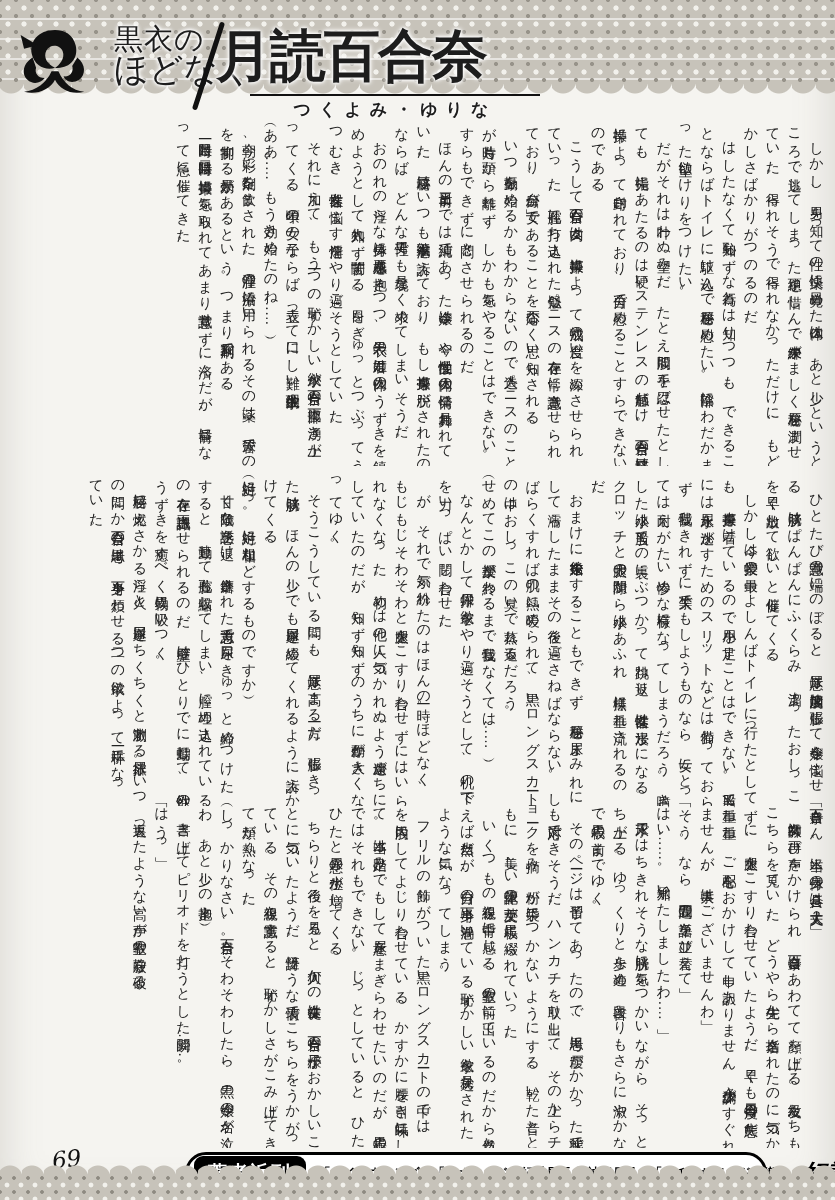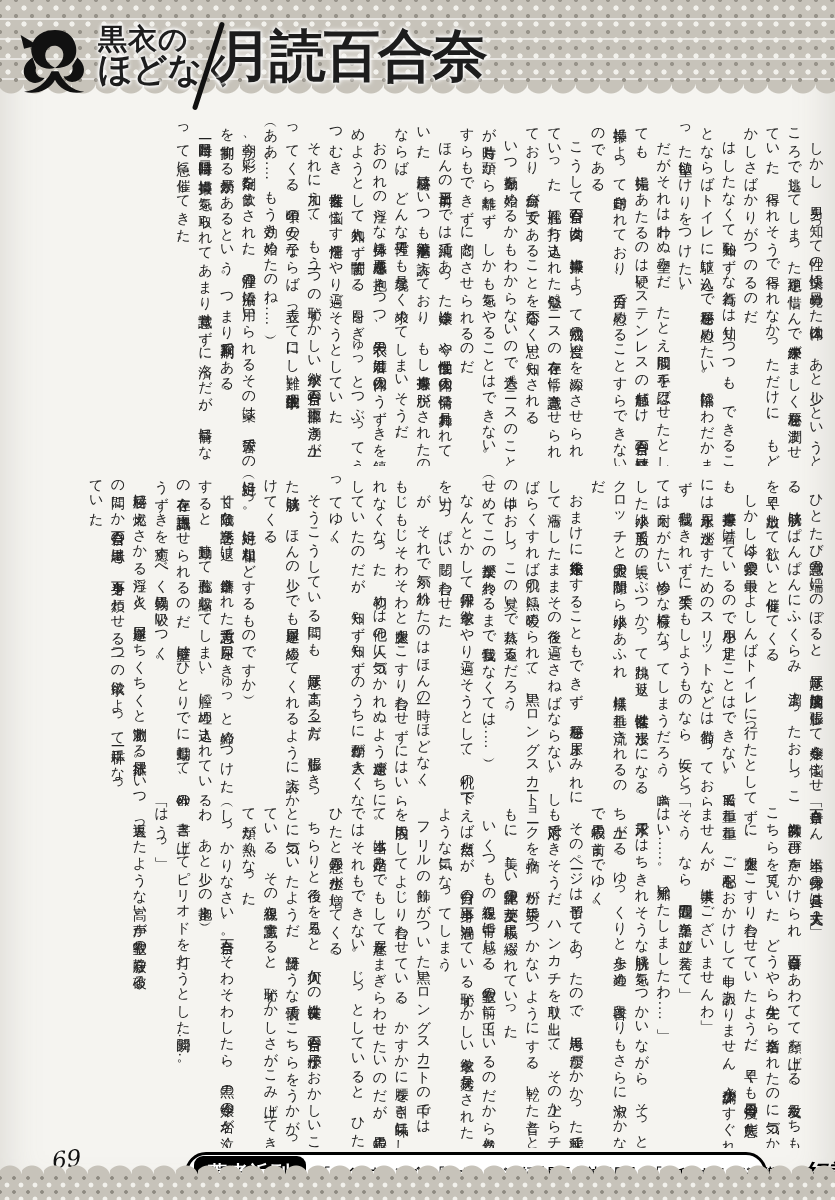--- a/index.html
+++ b/index.html
@@ -36,22 +36,22 @@
   }
   .lace-bottom-scallop{
     position:absolute; bottom:24px; left:0; right:0; height:16px;
     background:radial-gradient(circle at 10px 18px,#c7c3ba 12px,rgba(0,0,0,0) 13px);
     background-size:22px 16px;
   }
   
   .logo{position:absolute; top:12px; left:10px; width:420px; height:110px;}
   .rose{position:absolute; top:6px; left:2px; width:86px; height:96px;}
   .series{
-    position:absolute; top:14px; left:88px; width:150px;
-    font-family:"Liberation Serif","DejaVu Serif",serif; font-weight:700; line-height:.95;
+    position:absolute; top:14px; left:104px; width:150px;
+    font-family:"Liberation Serif","DejaVu Serif",serif; font-weight:400; line-height:.95;
     text-shadow:0 0 3px #fff,0 0 3px #fff,0 0 5px #fff,0 0 5px #fff;
   }
   .series .l1{font-size:29px; letter-spacing:1px;}
   .series .l2{font-size:34px; letter-spacing:0;}
   .title{
     position:absolute; top:16px; left:206px; width:330px;
     font-family:"Liberation Serif","DejaVu Serif",serif; font-weight:900;
     font-size:56px; letter-spacing:-2px; line-height:1;
     text-shadow:0 0 3px #fff,0 0 4px #fff,0 0 6px #fff;
   }
@@ -119,20 +119,21 @@
         <path d="M46 56 C40 70 28 78 14 80 C28 84 44 78 50 66 C56 78 70 84 84 80 C70 78 60 70 54 56 Z"></path>
         <path d="M10 14 L30 26 L14 30 Z"></path>
       </g>
     </svg>
     <div class="series">
       <div class="l1">黒衣の</div>
       <div class="l2">ほどなく</div>
     </div>
     <div class="title-slash"></div>
     <div class="title">月読百合奈</div>
+    <div class="title-ruby">つくよみ・ゆりな</div>
   </div>
 
   <div class="band band1">
       <p>しかし、男を知って性の快楽に目覚めた肉体は、あと少しというところで逃してしまった絶頂を惜しんで未練がましく秘唇を潤ませていた。得られそうで得られなかっただけに、もどかしさばかりがつのるのだ。</p>
       <p>はしたなくて恥知らずな行為とは知りつつも、できることならばトイレに駆け込んで秘唇を慰めたい。陰部にわだかまった欲望にけりをつけたい。</p>
       <p>だがそれは叶わぬ望みだ。たとえ股間に手を忍ばせたとしても、指先にあたるのは硬いステンレスの感触だけ。百合奈の秘唇は貞操帯によって封印されており、自分で慰めることすらできないのである。</p>
       <p>こうして百合奈の女肉は、貞操帯によって熟成の度合いを深めさせられていった。膣孔に打ち込まれた疑似ペニスの存在を常に意識させられており、自分が「女」であることを否応なく思い知らされる。</p>
       <p>いつ振動を始めるかもわからないので人造ペニスのことが片時も頭から離れず、しかも気をやることはできない。自慰すらもできずに悶々とさせられるのだ。</p>
       <p>ほんの三日前までは清純であった令嬢は、今や慢性的な肉体の発情に見舞われていた。秘唇はいつも欲求不満を訴えており、もし貞操帯を脱がされたのならば、どんな男性でも見境なく求めてしまいそうだ。</p>
       <p>おのれの淫らな身体に嫌悪感を抱きつつ、黒衣の姫君は肉体のうずきを鎮めようとして人知れず苦闘する。目をぎゅっとつぶってうつむき、女性器を悩ます淫情をやり過ごそうとしていた。</p>

